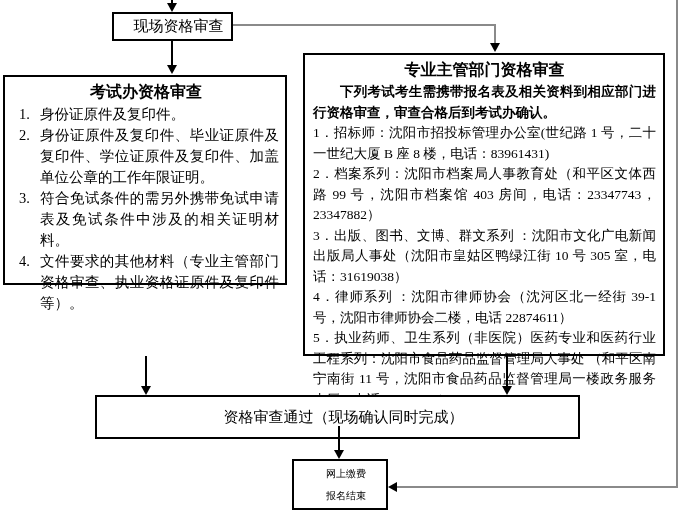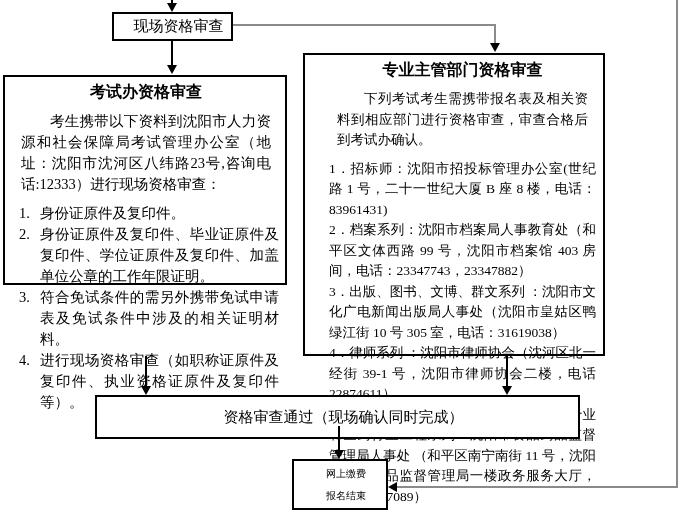--- a/index.html
+++ b/index.html
@@ -14,24 +14,24 @@
   .gray{border-color:#8a8a8a;}
   .arr-down{position:absolute;width:0;height:0;
     border-left:5px solid transparent;border-right:5px solid transparent;
     border-top:9px solid #000;}
   .arr-left{position:absolute;width:0;height:0;
     border-top:5px solid transparent;border-bottom:5px solid transparent;
     border-right:9px solid #000;}
   .center-text{display:flex;align-items:center;justify-content:center;text-align:center;padding-left:12px;}
   .top-box{left:112px;top:12px;width:121px;height:29px;font-size:15px;}
   .left-box{left:3px;top:75px;width:284px;height:210px;padding:4px 6px 2px 8px;font-size:14.5px;line-height:21px;}
-  .right-box{left:303px;top:53px;width:302px;height:303px;padding:4px 7px 2px 24px;font-size:13.5px;line-height:20.5px;}
+  .right-box{left:303px;top:53px;width:362px;height:303px;padding:4px 7px 2px 8px;font-size:13.5px;line-height:20.5px;}
   .box-title{font-family:"Liberation Sans","DejaVu Sans",sans-serif;font-weight:bold;
     text-align:center;font-size:16px;line-height:22px;margin:0 0 1px 0;}
-  .para{margin:8px;text-align:justify;text-indent:2em;}
+  .para{margin:0;text-align:justify;text-indent:2em;font-weight:bold;}
   .ritem{margin:0;text-align:justify;}
   .li{display:flex;}
   .num{flex:none;width:27px;padding-left:6px;box-sizing:border-box;}
   .litext{flex:1;text-align:justify;}
   .pass-box{left:95px;top:395px;width:485px;height:44px;font-size:15px;}
   .pay-box{left:292px;top:459px;width:96px;height:51px;font-size:10px;line-height:22px;}
 </style>
 </head>
 <body>
 
@@ -46,36 +46,35 @@
 
   <div class="vline" style="left:171px;top:41px;height:26px"></div>
   <div class="arr-down" style="left:167px;top:65px"></div>
 
   <div class="hline gray" style="left:233px;top:24px;width:263px"></div>
   <div class="vline gray" style="left:494px;top:24px;height:21px"></div>
   <div class="arr-down" style="left:490px;top:43px"></div>
 
   <div class="node left-box">
     <p class="box-title">考试办资格审查</p>
-    <p class="para">考生携带以下资料到沈阳市人力资源和社会保障局考试管理办公室（地址：沈阳市沈河区八纬路23号,咨询电话:12333）进行现场资格审查：</p>
     <div class="li">
       <span class="num">1.</span>
       <span class="litext">身份证原件及复印件。</span>
     </div>
     <div class="li">
       <span class="num">2.</span>
       <span class="litext">身份证原件及复印件、毕业证原件及复印件、学位证原件及复印件、加盖单位公章的工作年限证明。</span>
     </div>
     <div class="li">
       <span class="num">3.</span>
       <span class="litext">符合免试条件的需另外携带免试申请表及免试条件中涉及的相关证明材料。</span>
     </div>
     <div class="li">
       <span class="num">4.</span>
-      <span class="litext">进行现场资格审查（如职称证原件及复印件、执业资格证原件及复印件等）。</span>
+      <span class="litext">文件要求的其他材料（专业主管部门资格审查、执业资格证原件及复印件等）。</span>
     </div>
   </div>
 
   <div class="node right-box">
     <p class="box-title">专业主管部门资格审查</p>
     <p class="para">下列考试考生需携带报名表及相关资料到相应部门进行资格审查，审查合格后到考试办确认。</p>
     <p class="ritem">1．招标师：沈阳市招投标管理办公室(世纪路 1 号，二十一世纪大厦 B 座 8 楼，电话：83961431)</p>
     <p class="ritem">2．档案系列：沈阳市档案局人事教育处（和平区文体西路 99 号，沈阳市档案馆 403 房间，电话：23347743，23347882）</p>
     <p class="ritem">3．出版、图书、文博、群文系列 ：沈阳市文化广电新闻出版局人事处（沈阳市皇姑区鸭绿江街 10 号 305 室，电话：31619038）</p>
     <p class="ritem">4．律师系列 ：沈阳市律师协会（沈河区北一经街 39-1 号，沈阳市律师协会二楼，电话 22874611）</p>

